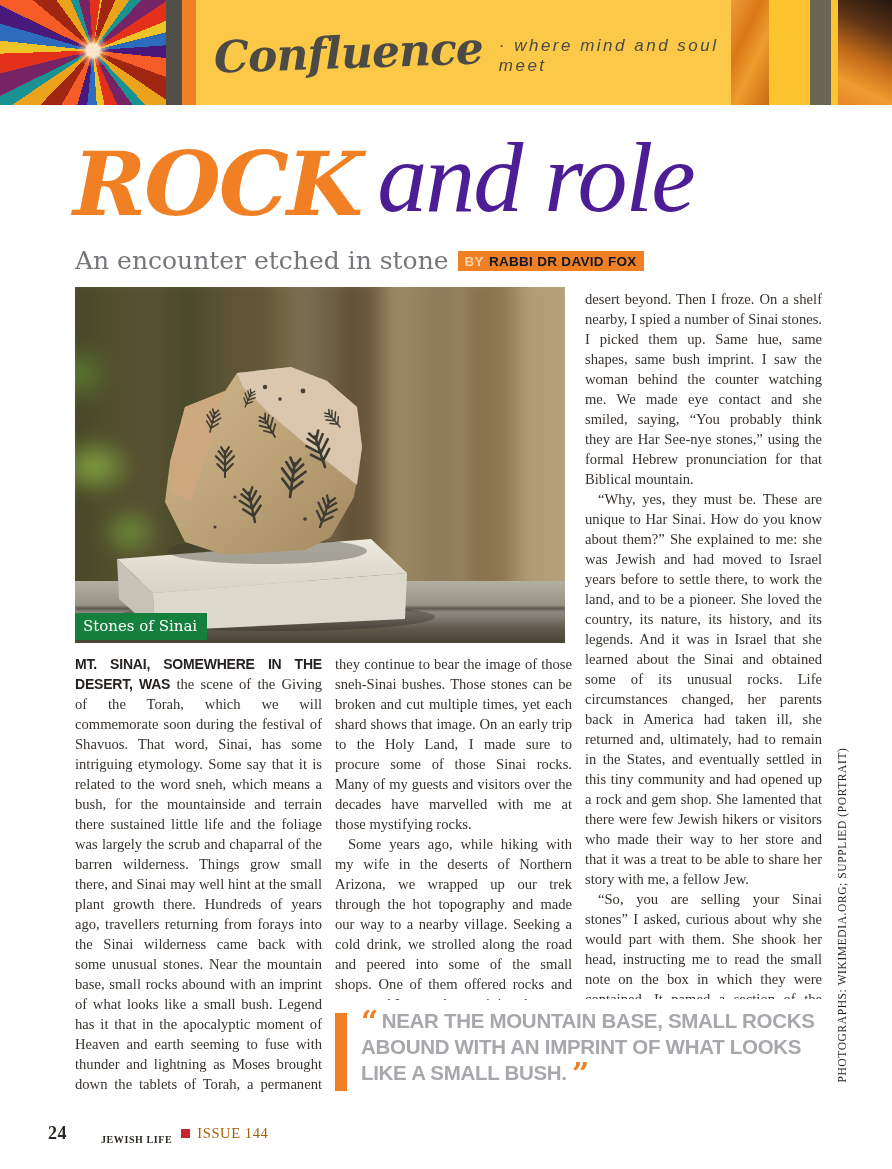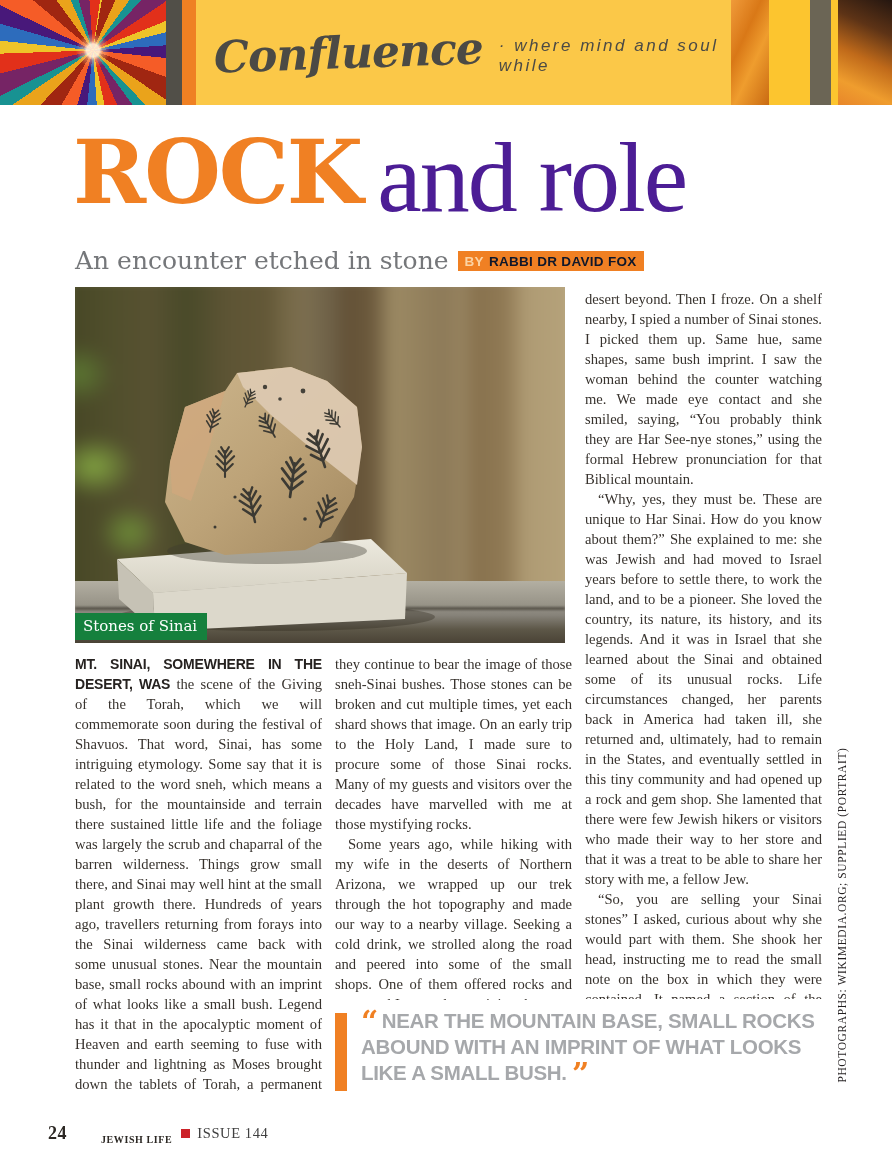--- a/index.html
+++ b/index.html
@@ -39,21 +39,21 @@
     font-family:"DejaVu Serif", serif; font-style:italic; font-weight:700;
     font-size:44px; color:#4b4a45; margin-left:18px; letter-spacing:-1px;
     transform:rotate(-2deg);
   }
   .tagline {
     font-family:"Liberation Sans", sans-serif; font-style:italic;
     font-size:17px; letter-spacing:2.5px; color:#4b4a45; margin-left:16px; margin-top:6px;
   }
 
   
-  .title-row { position:absolute; left:73px; top:128px; width:790px; display:flex; align-items:flex-start; }
+  .title-row { position:absolute; left:73px; top:128px; width:790px; display:flex; align-items:flex-end;font-style:italic; }
   .title-rock {
     font-family:"DejaVu Serif", serif; font-weight:800; font-size:88px;
     letter-spacing:-2px; color:#f08023; line-height:1;
   }
   .title-role {
     font-family:"Liberation Serif", serif; font-weight:400; font-size:100px;
     letter-spacing:-2px; color:#4c1d95; line-height:1; margin-left:16px;
   }
   .subtitle-row { position:absolute; left:75px; top:246px; display:flex; align-items:center; gap:9px; }
   .subtitle { font-family:"DejaVu Serif", serif; font-size:25px; color:#75777a; letter-spacing:0; }
@@ -125,35 +125,35 @@
   }
 
   
   .footer {
     position:absolute; left:48px; top:1122px; display:flex; align-items:center;
     font-family:"Liberation Serif", serif; color:#2c2824;
   }
   .footer .pageno { font-weight:700; font-size:18px; letter-spacing:.5px; }
   .footer .mag { font-weight:700; font-size:10px; letter-spacing:.6px; margin-left:34px;margin-top:12px; }
   .footer .sq { width:9px; height:9px; background:#cc2229; margin:0 7px 0 9px; }
-  .footer .issue { font-size:14.5px; letter-spacing:.6px; color:#404040;text-align:center; }
+  .footer .issue { font-size:14.5px; letter-spacing:.6px; color:#a16207;text-align:center; }
 </style>
 </head>
 <body>
 
 <div class="page">
 
   <div class="header">
     <div class="mosaic"></div>
     <div class="stripe s-dark1"></div>
     <div class="stripe s-orange1"></div>
     <div class="stripe banner">
       <div class="banner-inner">
         <span class="script-title">Confluence</span>
-        <span class="tagline">· where mind and soul while</span>
+        <span class="tagline">· where mind and soul meet</span>
       </div>
     </div>
     <div class="stripe s-otex1"></div>
     <div class="stripe s-yellow2"></div>
     <div class="stripe s-olive"></div>
     <div class="stripe s-ysliver"></div>
     <div class="stripe s-otex2"></div>
   </div>
 
   <div class="title-row">

